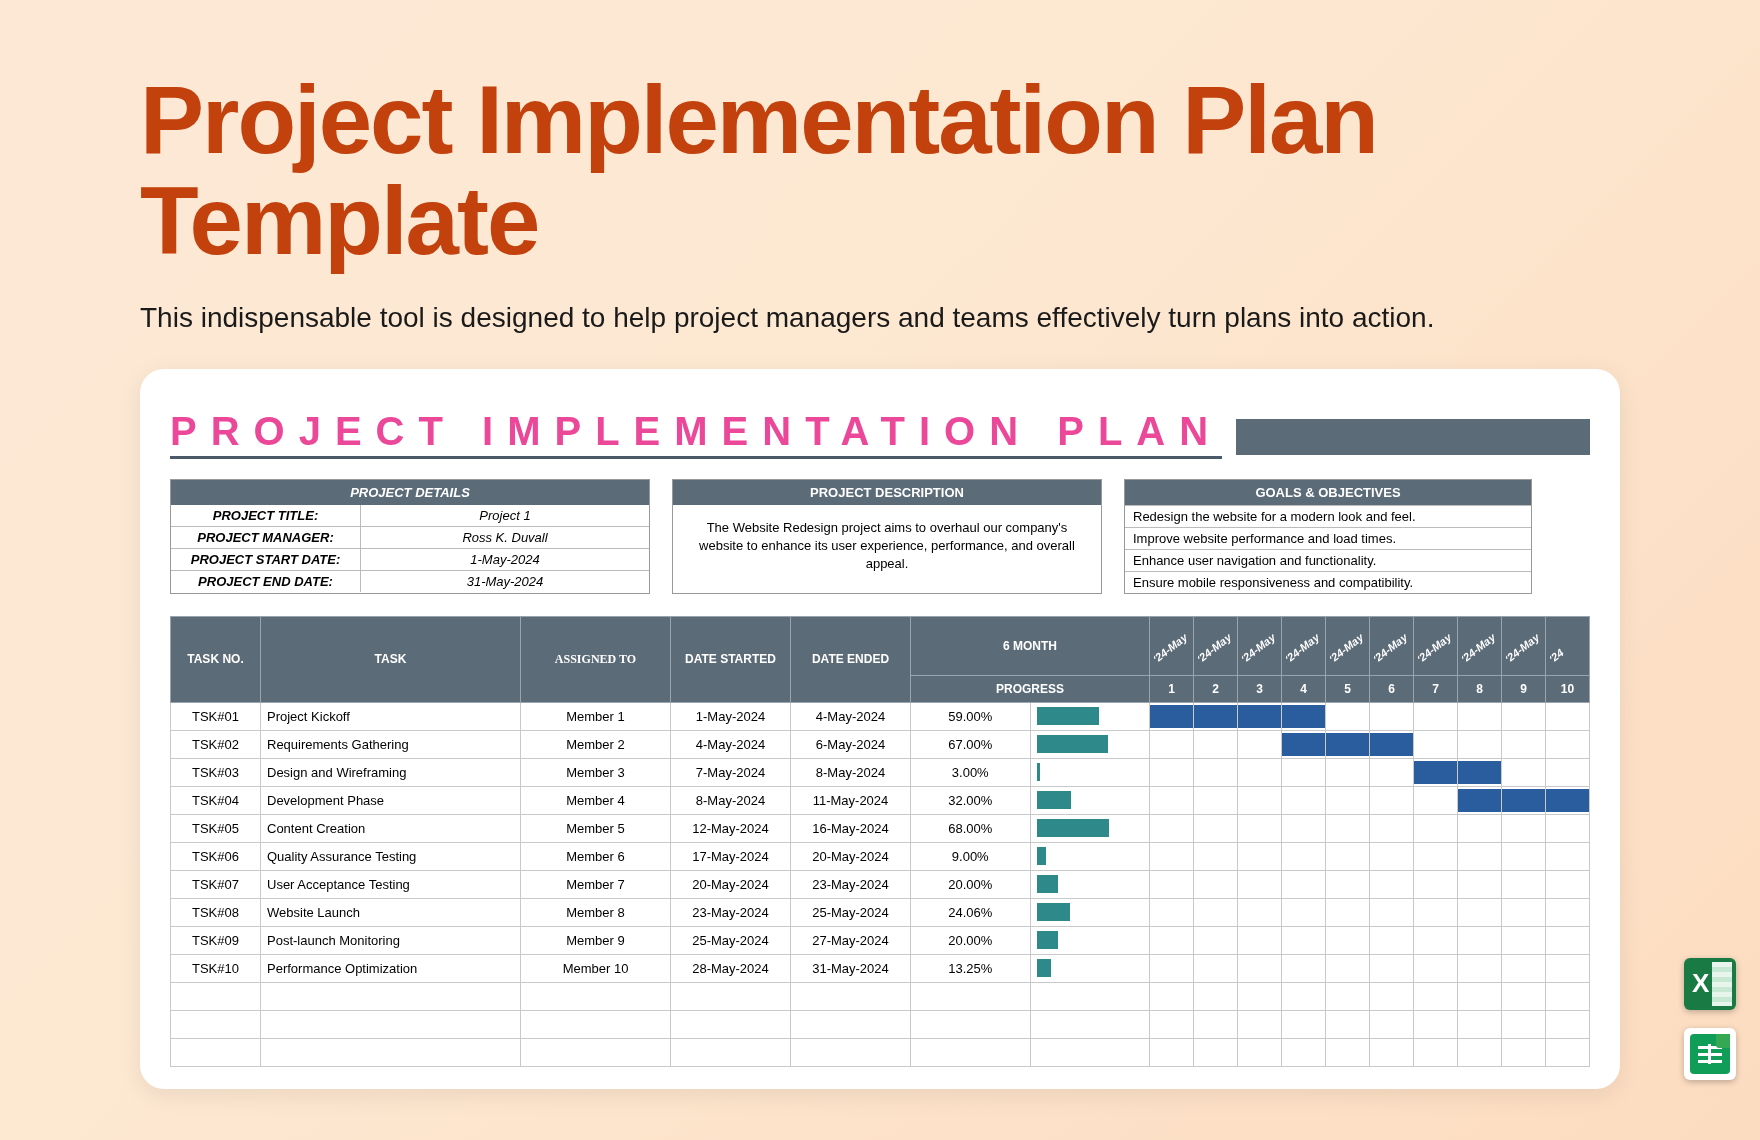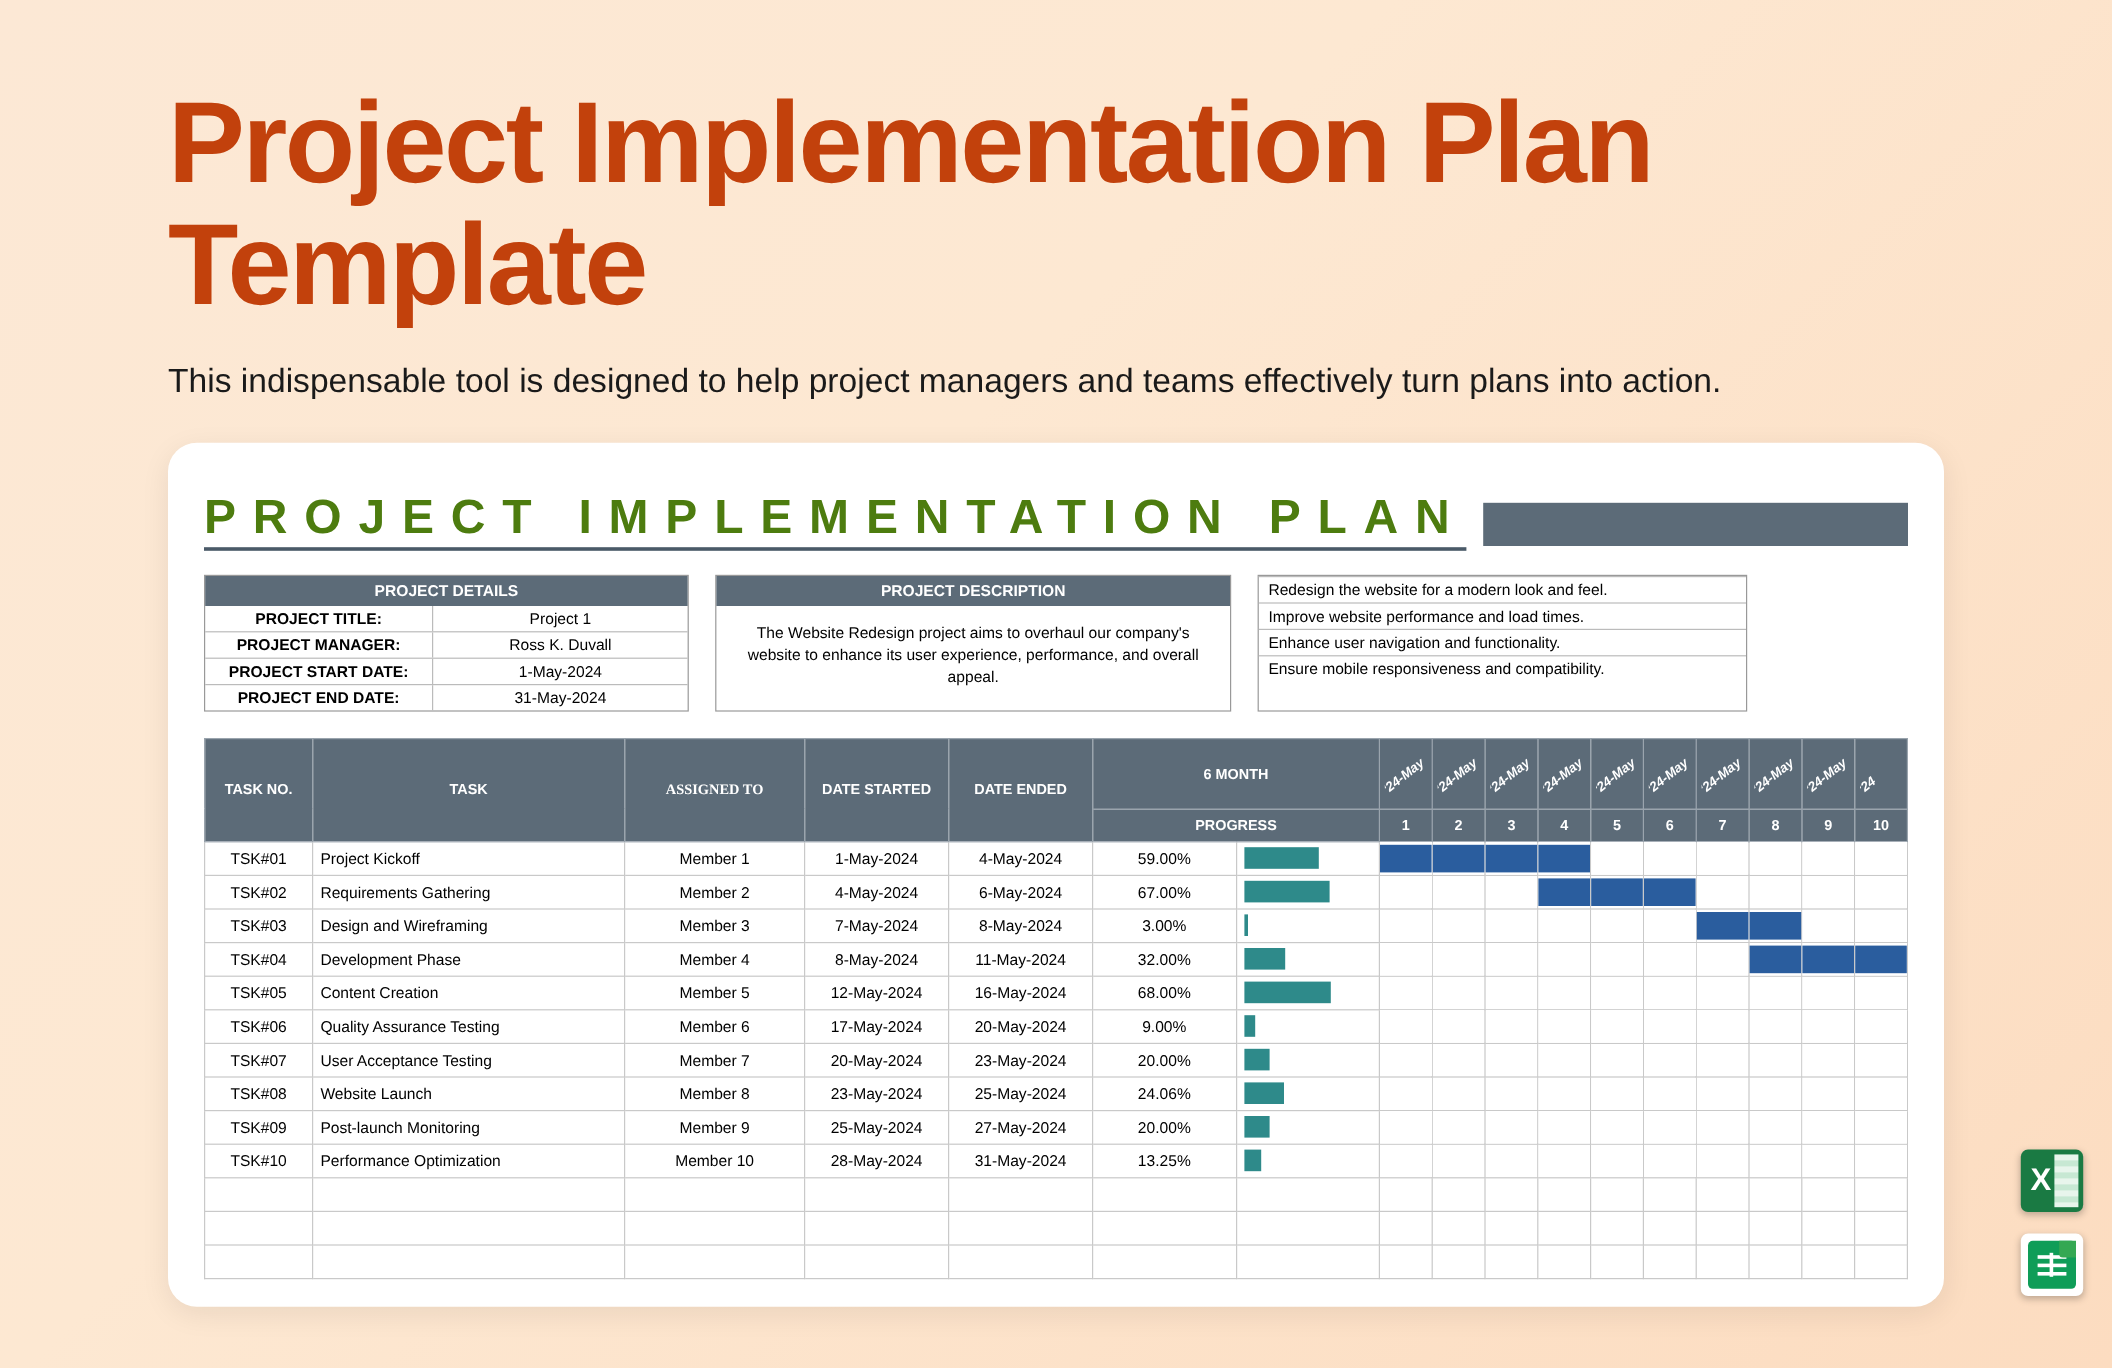--- a/index.html
+++ b/index.html
@@ -15,32 +15,32 @@
   line-height: 1.05; letter-spacing: -2px; margin-bottom: 30px;
   font-family: 'Arial Black', Arial, sans-serif;
 }
 .subtitle { font-size: 28px; color: #1a1a1a; margin-bottom: 35px; }
 .sheet {
   background: #fff; border-radius: 24px; padding: 40px 30px 0 30px;
   height: 720px; overflow: hidden; box-shadow: 0 6px 24px rgba(0,0,0,.08);
 }
 .sheet-header { display: flex; align-items: center; margin-bottom: 20px; }
 .sheet-title {
-  font-size: 40px; font-weight: 800; color: #4d7c0f;
+  font-size: 40px; font-weight: 800; color: #ec4899;
   letter-spacing: 14px; border-bottom: 3px solid #4a5a68;
   padding-bottom: 2px; flex: 0 0 auto;
 }
 .hdr-block { height: 36px; width: 400px; background: #5c6b78; margin-left: 14px; margin-top:6px;}
 .info-row { display: flex; gap: 22px; margin-bottom: 22px; }
 .box { border: 1px solid #999; font-size: 14px; }
 .box-hd {
   background: #5c6b78; color: #fff; text-align: center;
   font-weight: 700; font-size: 13px; padding: 5px 0;
 }
-.details { width: 404px; }
+.details { width: 480px; font-style: italic; }
 .details-row { display: flex; border-top: 1px solid #bbb; }
 .details-row:first-of-type { border-top: none; }
 .dk { width: 190px; padding: 3px 8px; font-weight: 700; font-size: 13px; border-right: 1px solid #bbb; text-align: center;}
 .dv { flex: 1; text-align: center; padding: 3px 8px; font-size: 13px; }
 .desc { width: 430px; }
 .desc-body { padding: 14px 16px; text-align: center; font-size: 13px; line-height: 1.4; }
 .goals { width: 408px; }
 .goal-row { padding: 3px 8px; border-top: 1px solid #bbb; font-size: 13px; }
 .tbl { width: 100%; border-collapse: collapse; font-size: 13px; table-layout: fixed; }
 .tbl th {
@@ -118,20 +118,21 @@
               <div class="dk">PROJECT END DATE:</div>
               <div class="dv">31-May-2024</div>
             </div>
           </div>
       </div>
       <div class="box desc">
         <div class="box-hd">PROJECT DESCRIPTION</div>
         <div class="desc-body">The Website Redesign project aims to overhaul our company's website to enhance its user experience, performance, and overall appeal.</div>
       </div>
       <div class="box goals">
+        <div class="box-hd">GOALS &amp; OBJECTIVES</div>
         <div id="goals-rows">
             <div class="goal-row">Redesign the website for a modern look and feel.</div>
             <div class="goal-row">Improve website performance and load times.</div>
             <div class="goal-row">Enhance user navigation and functionality.</div>
             <div class="goal-row">Ensure mobile responsiveness and compatibility.</div>
           </div>
       </div>
     </div>
 
     <table class="tbl">

